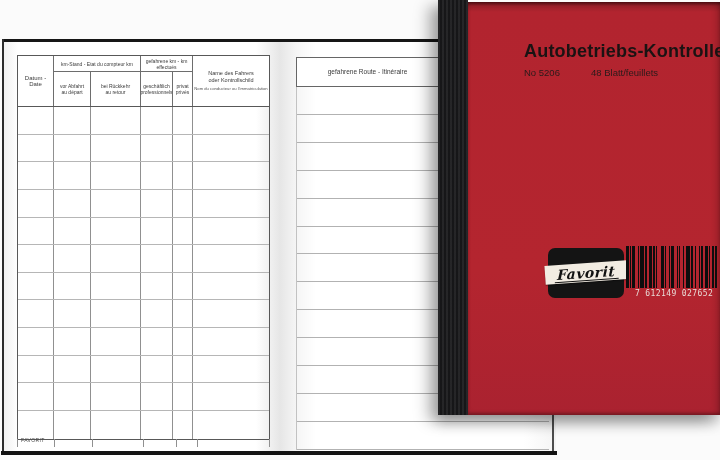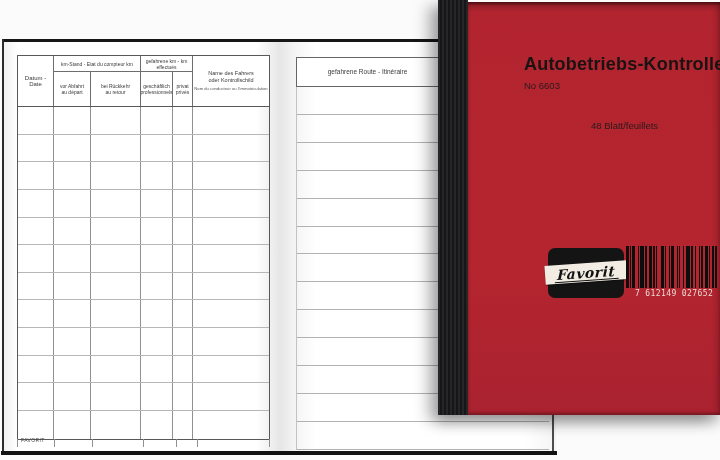--- a/index.html
+++ b/index.html
@@ -60,25 +60,25 @@
     position:absolute;left:0;top:0;width:30px;height:415px;
     background:
       repeating-linear-gradient(90deg, rgba(255,255,255,0.05) 0 2px, rgba(0,0,0,0.15) 2px 4px),
       #1a1a1c;
   }
   .cover{
     position:absolute;left:30px;top:2px;width:252px;height:413px;
     background:linear-gradient(180deg,#530e14 0,#99202a 4px,#b2242f 10px,#b4252f 65%,#aa2230 100%);
     box-shadow:inset -3px 0 6px rgba(0,0,0,0.18), inset 0 -2px 3px rgba(0,0,0,0.25);
   }
-  .cover-title{position:absolute;left:56px;top:51px;width:190px;color:#1a1313;}
+  .cover-title{position:absolute;left:56px;top:38px;width:190px;color:#1a1313;}
   .title-line{font-size:18px;font-weight:bold;line-height:22.5px;letter-spacing:0.2px;white-space:nowrap;}
   .cover-meta{position:relative;margin-top:4px;height:12px;width:180px;font-size:9.5px;color:#2a1b1b;}
   .meta-no{position:absolute;left:0;top:0;}
-  .meta-sheets{position:absolute;left:67px;top:0;margin-top:40px;}
+  .meta-sheets{position:absolute;left:67px;top:0;}
 
   .logo{position:absolute;left:80px;top:246px;width:76px;height:50px;background:#141414;border-radius:7px;}
   .logo-band{
     position:absolute;left:-3px;right:-3px;top:15px;height:19px;background:#f2ece2;
     transform:rotate(-4deg);box-shadow:0 1px 1px rgba(0,0,0,0.4);
     display:flex;align-items:center;justify-content:center;
   }
   .logo-script{
     font-family:"DejaVu Serif", serif;font-style:italic;font-weight:bold;font-size:14px;color:#111;
     letter-spacing:0.5px;transform:skewX(-6deg);position:relative;line-height:14px;
@@ -259,21 +259,21 @@
       <div class="rline"></div>
     </div>
 </div>
 
 <div class="red-book">
   <div class="spine"></div>
   <div class="cover">
     <div class="cover-title">
       <div class="title-line">Autobetriebs-Kontrolle</div>
       <div class="cover-meta">
-        <span class="meta-no">No 6603</span>
+        <span class="meta-no">No 5206</span>
         <span class="meta-sheets">48 Blatt/feuillets</span>
       </div>
     </div>
     <div class="logo">
       <div class="logo-band">
         <span class="logo-script">Favorit</span>
       </div>
     </div>
     <div class="barcode">
       <div class="bars">

